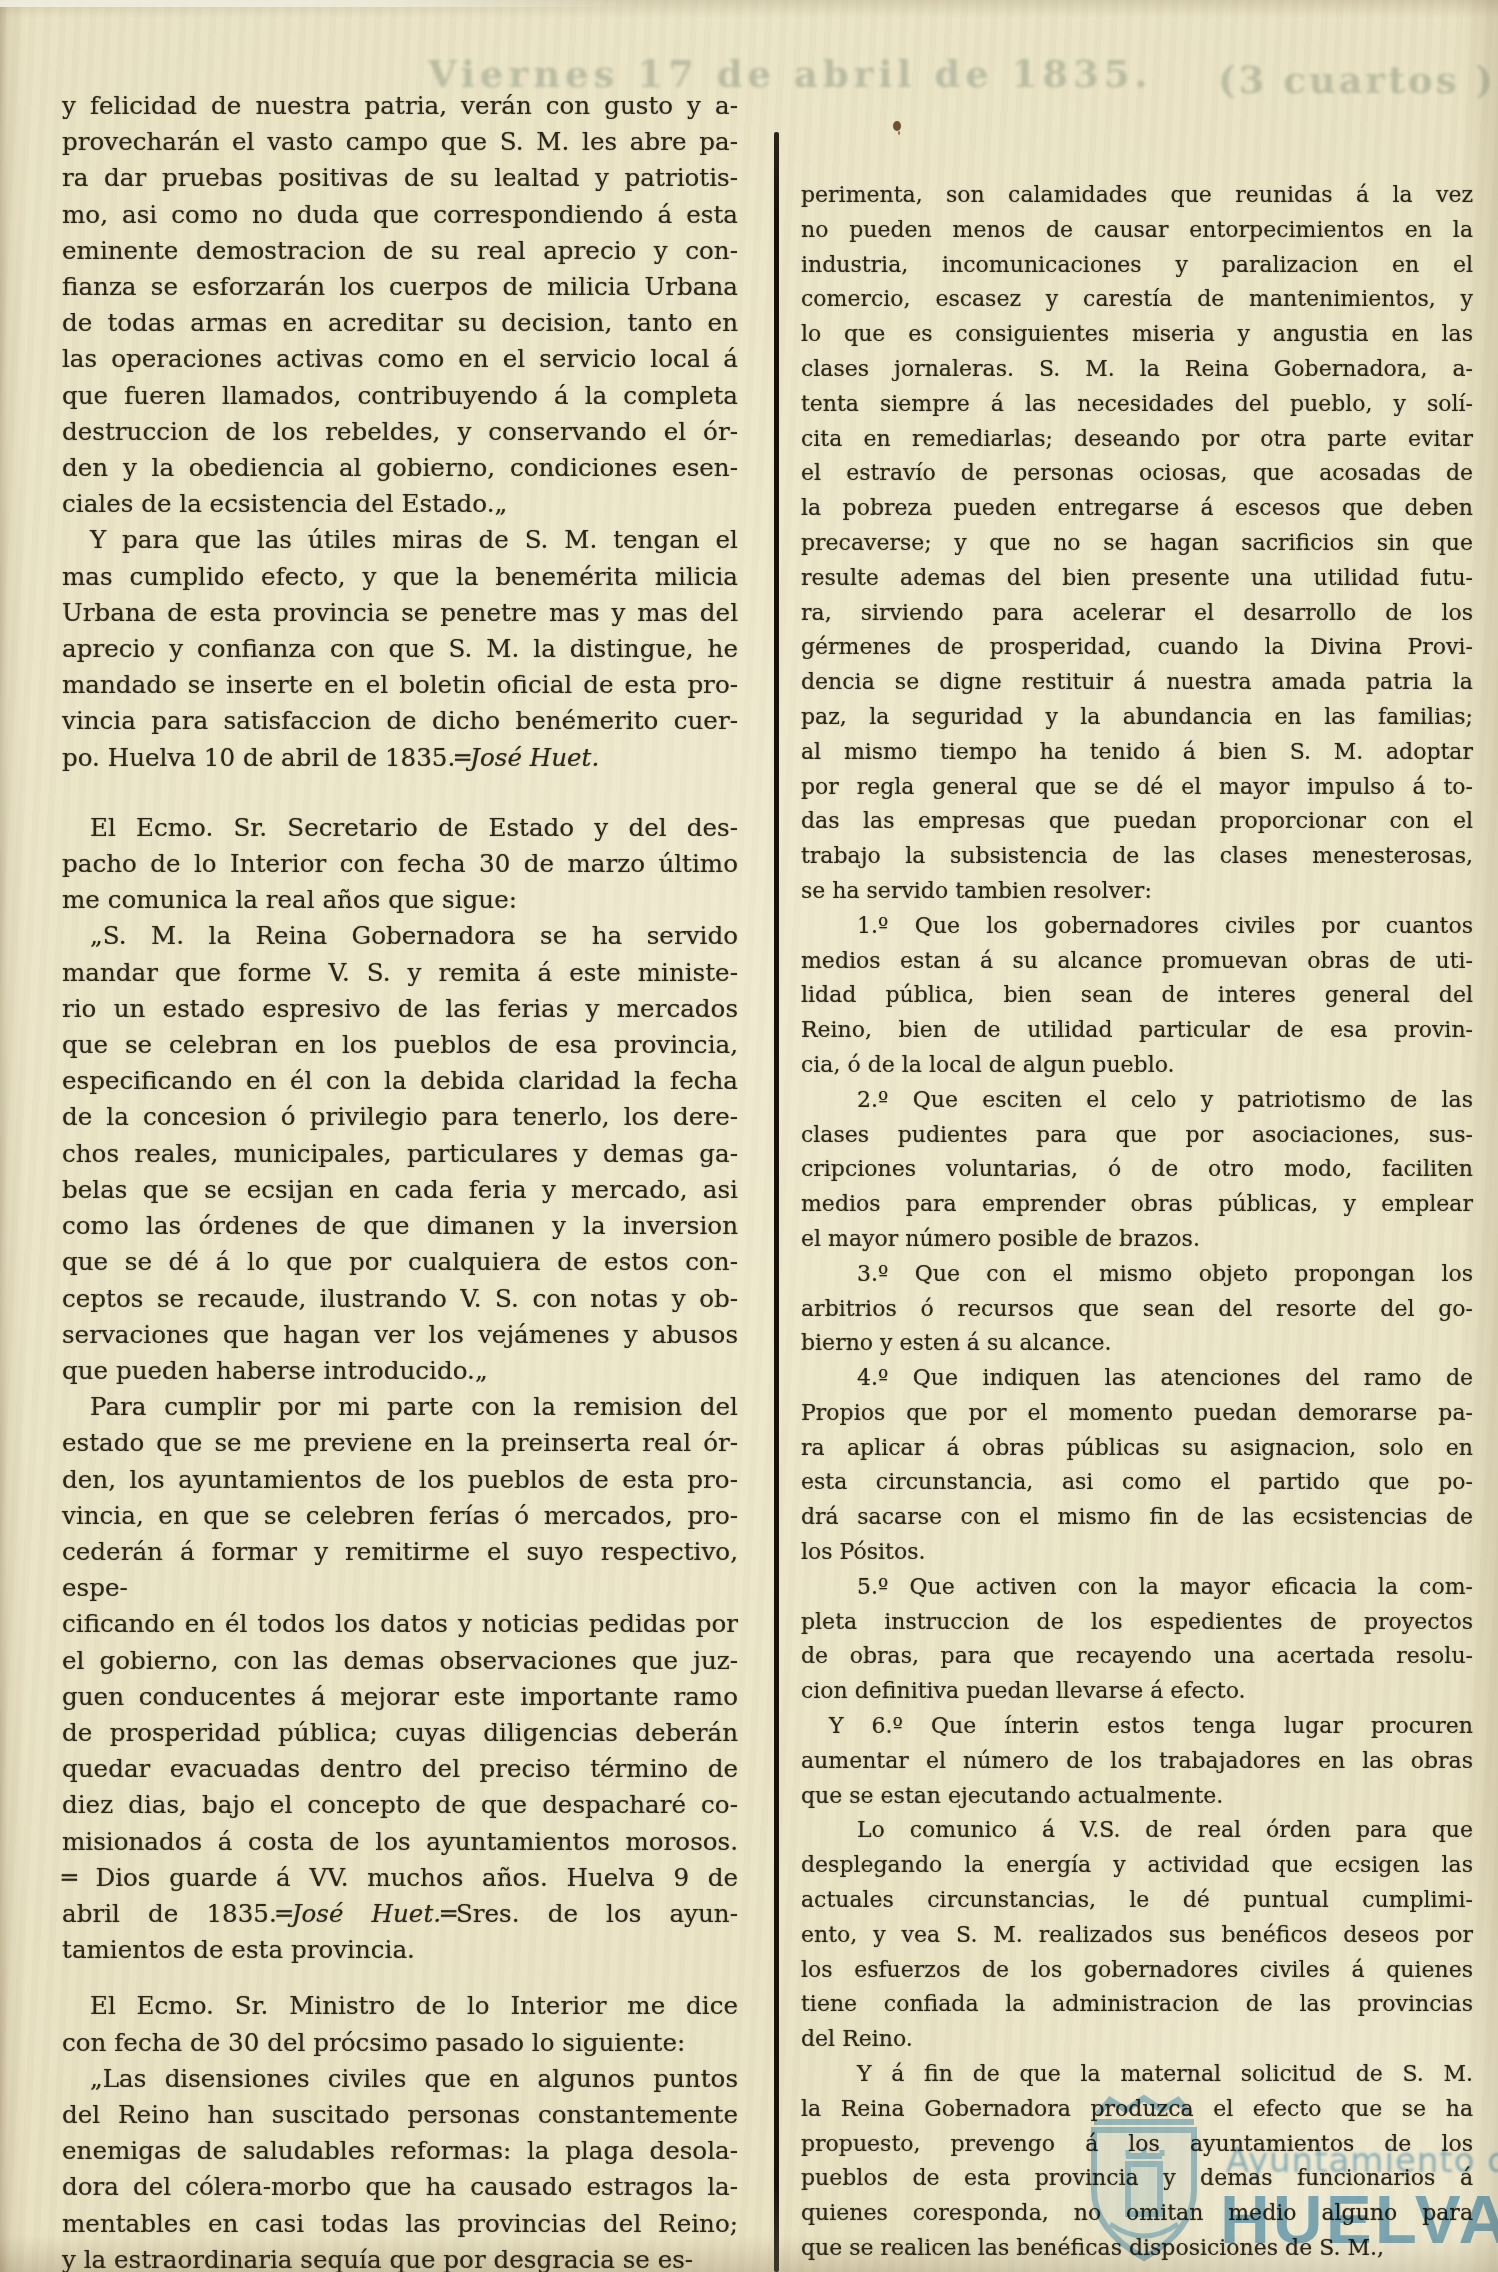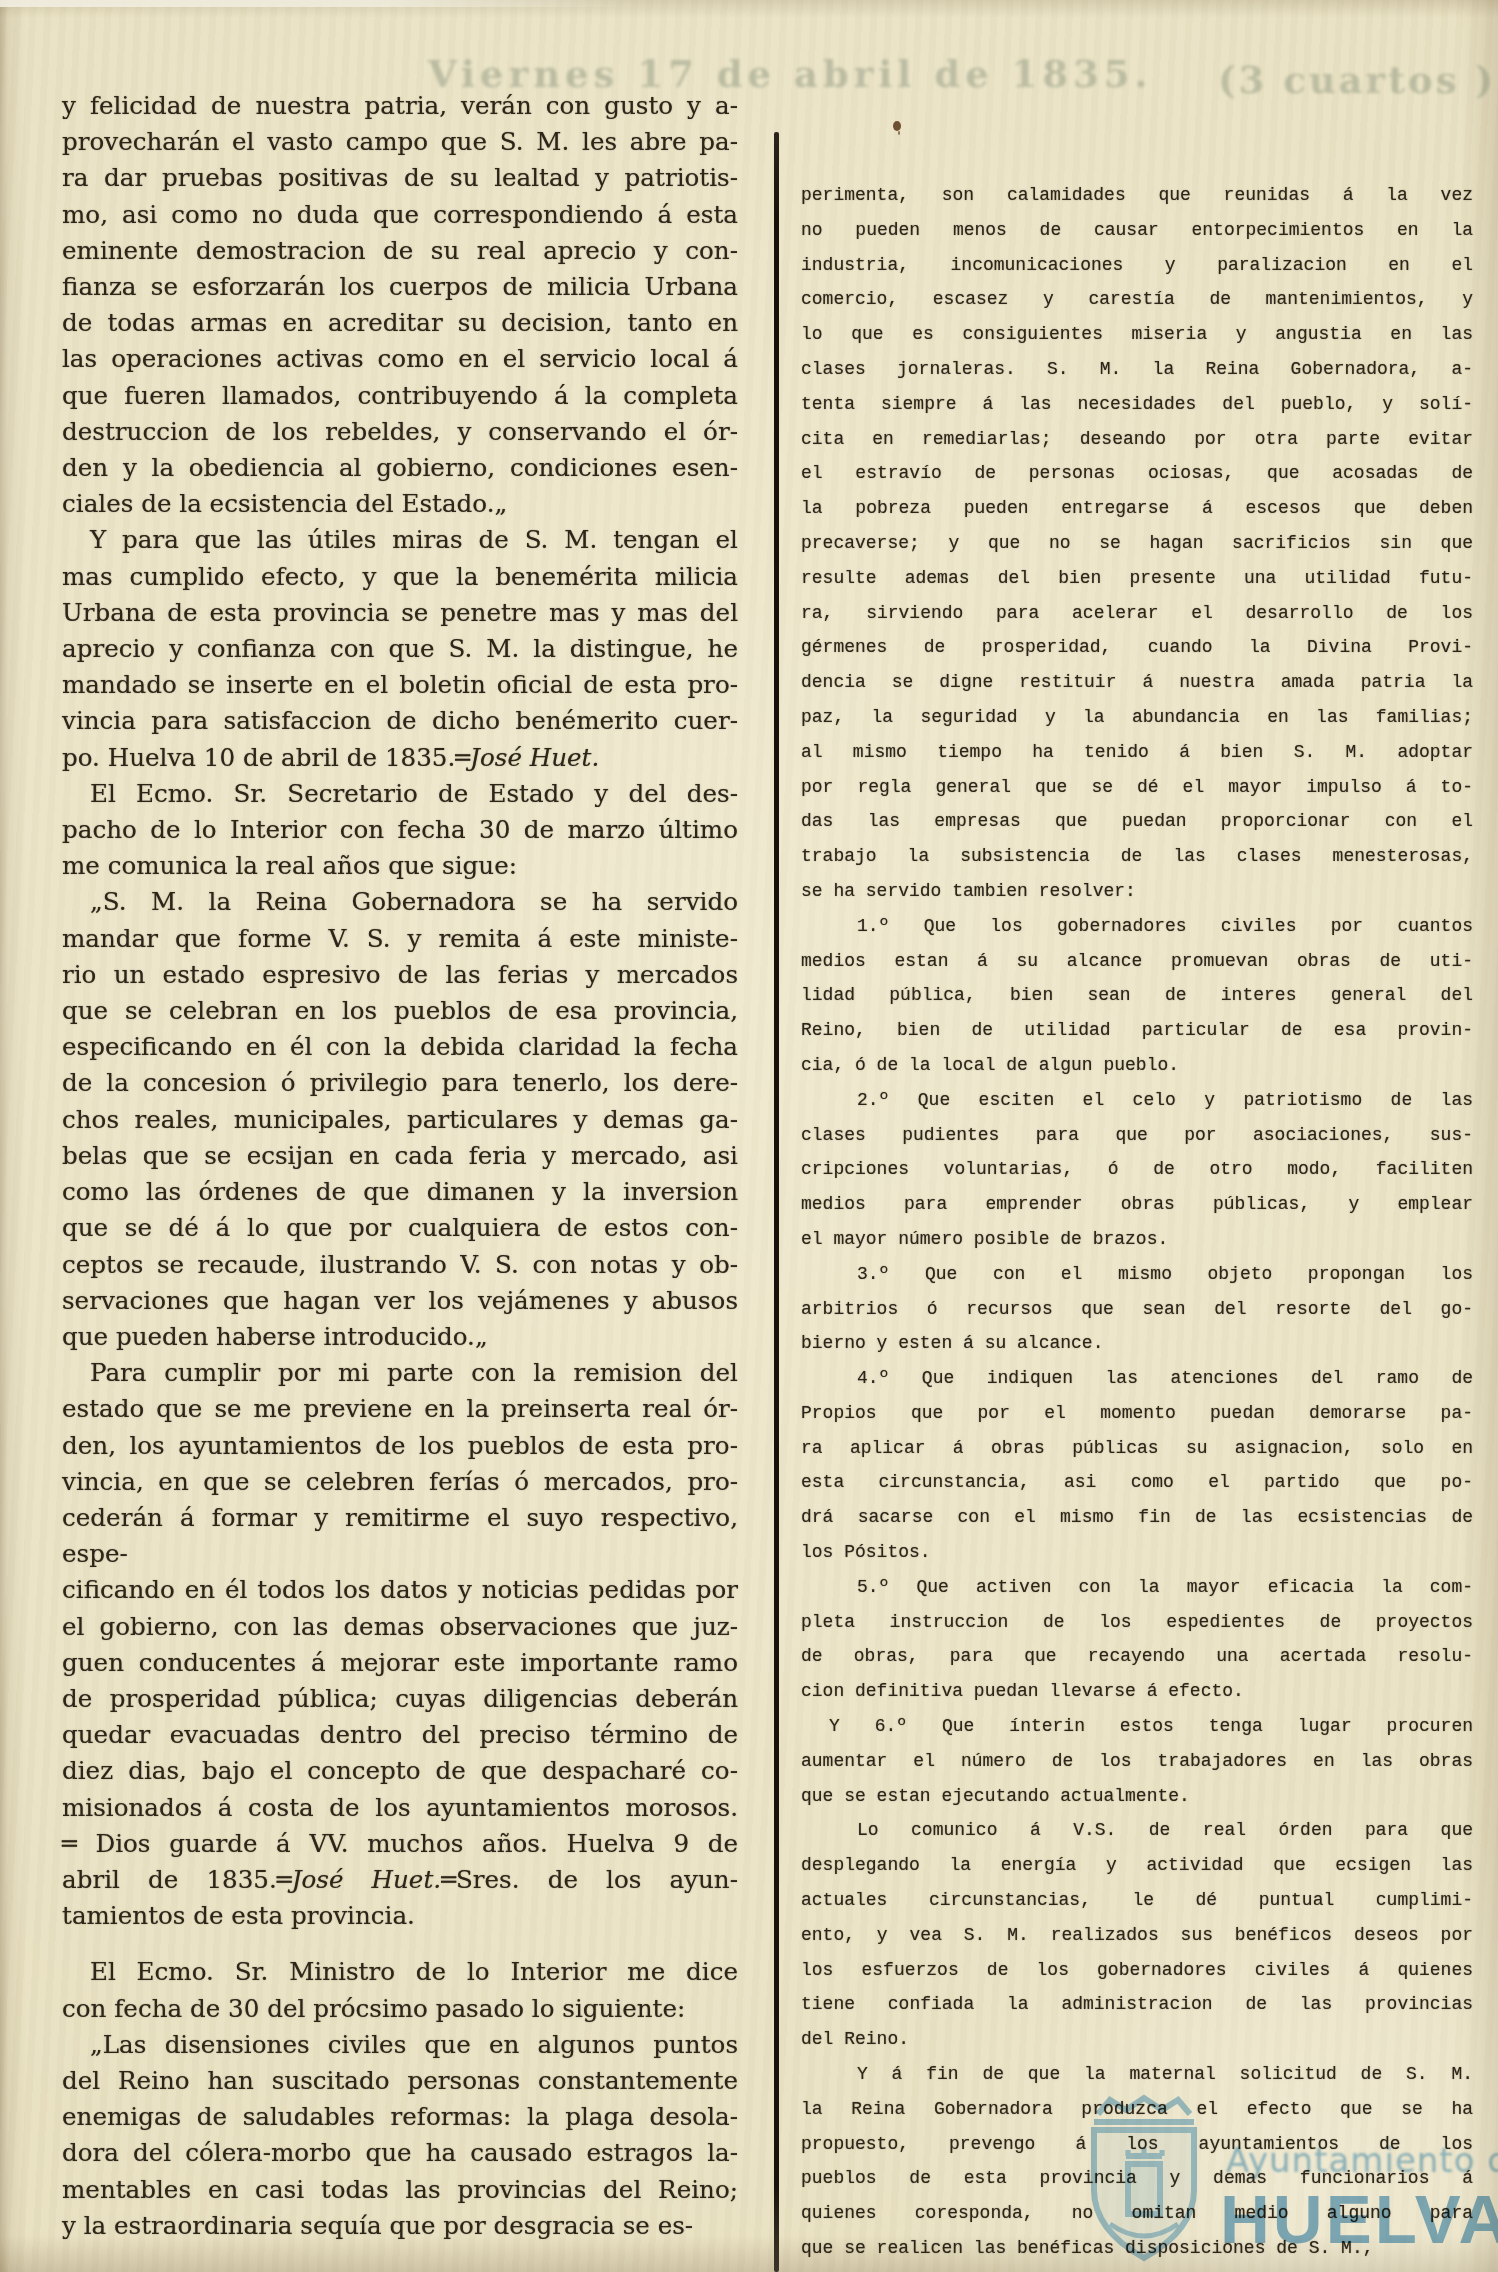--- a/index.html
+++ b/index.html
@@ -34,21 +34,21 @@
   .divider{
     position:absolute;left:774px;top:132px;width:4.5px;height:2140px;
     background:linear-gradient(180deg,rgba(23,17,10,.9),#17110a 4%,#1a130b 96%,rgba(23,17,10,.8));
     filter:blur(.4px);border-radius:2px;
   }
   .col{
     position:absolute;color:#2d2518;
     text-shadow:0 0 1.2px rgba(45,37,24,.55);
   }
   .col-left{left:62px;top:88px;width:676px;font-size:24.6px;line-height:36.2px;}
-  .col-right{left:801px;top:178px;width:672px;font-size:18px;line-height:34.8px;font-family:Liberation Mono, monospace;}
+  .col-right{left:801px;top:178px;width:672px;font-size:22px;line-height:34.8px;}
   .para{margin:0;}
   .line{text-align:justify;text-align-last:justify;white-space:normal;}
   .line.last{text-align-last:left;}
   .para.ind1 .line:first-child{text-indent:28px;}
   .para.ind2 .line:first-child{text-indent:56px;}
   .stamp{position:absolute;left:1080px;top:2088px;width:400px;height:184px;
     opacity:.85;mix-blend-mode:multiply;}
   .stamp svg{position:absolute;left:0;top:4px;filter:blur(.7px);}
   .stamp .t1{
     position:absolute;left:146px;top:52px;font-family:"DejaVu Sans","Liberation Sans",sans-serif;
@@ -89,21 +89,21 @@
       </div>
       <div class="para ind1">
         <div class="line">Y para que las útiles miras de S. M. tengan el</div>
         <div class="line">mas cumplido efecto, y que la benemérita milicia</div>
         <div class="line">Urbana de esta provincia se penetre mas y mas del</div>
         <div class="line">aprecio y confianza con que S. M. la distingue, he</div>
         <div class="line">mandado se inserte en el boletin oficial de esta pro-</div>
         <div class="line">vincia para satisfaccion de dicho benémerito cuer-</div>
         <div class="line last">po. Huelva 10 de abril de 1835.═<i>José Huet.</i></div>
       </div>
-      <div class="para ind1" style="">
+      <div class="para ind1" style="margin-top: 34px;">
         <div class="line">El Ecmo. Sr. Secretario de Estado y del des-</div>
         <div class="line">pacho de lo Interior con fecha 30 de marzo último</div>
         <div class="line last">me comunica la real años que sigue:</div>
       </div>
       <div class="para ind1">
         <div class="line">„S. M. la Reina Gobernadora se ha servido</div>
         <div class="line">mandar que forme V. S. y remita á este ministe-</div>
         <div class="line">rio un estado espresivo de las ferias y mercados</div>
         <div class="line">que se celebran en los pueblos de esa provincia,</div>
         <div class="line">especificando en él con la debida claridad la fecha</div>

